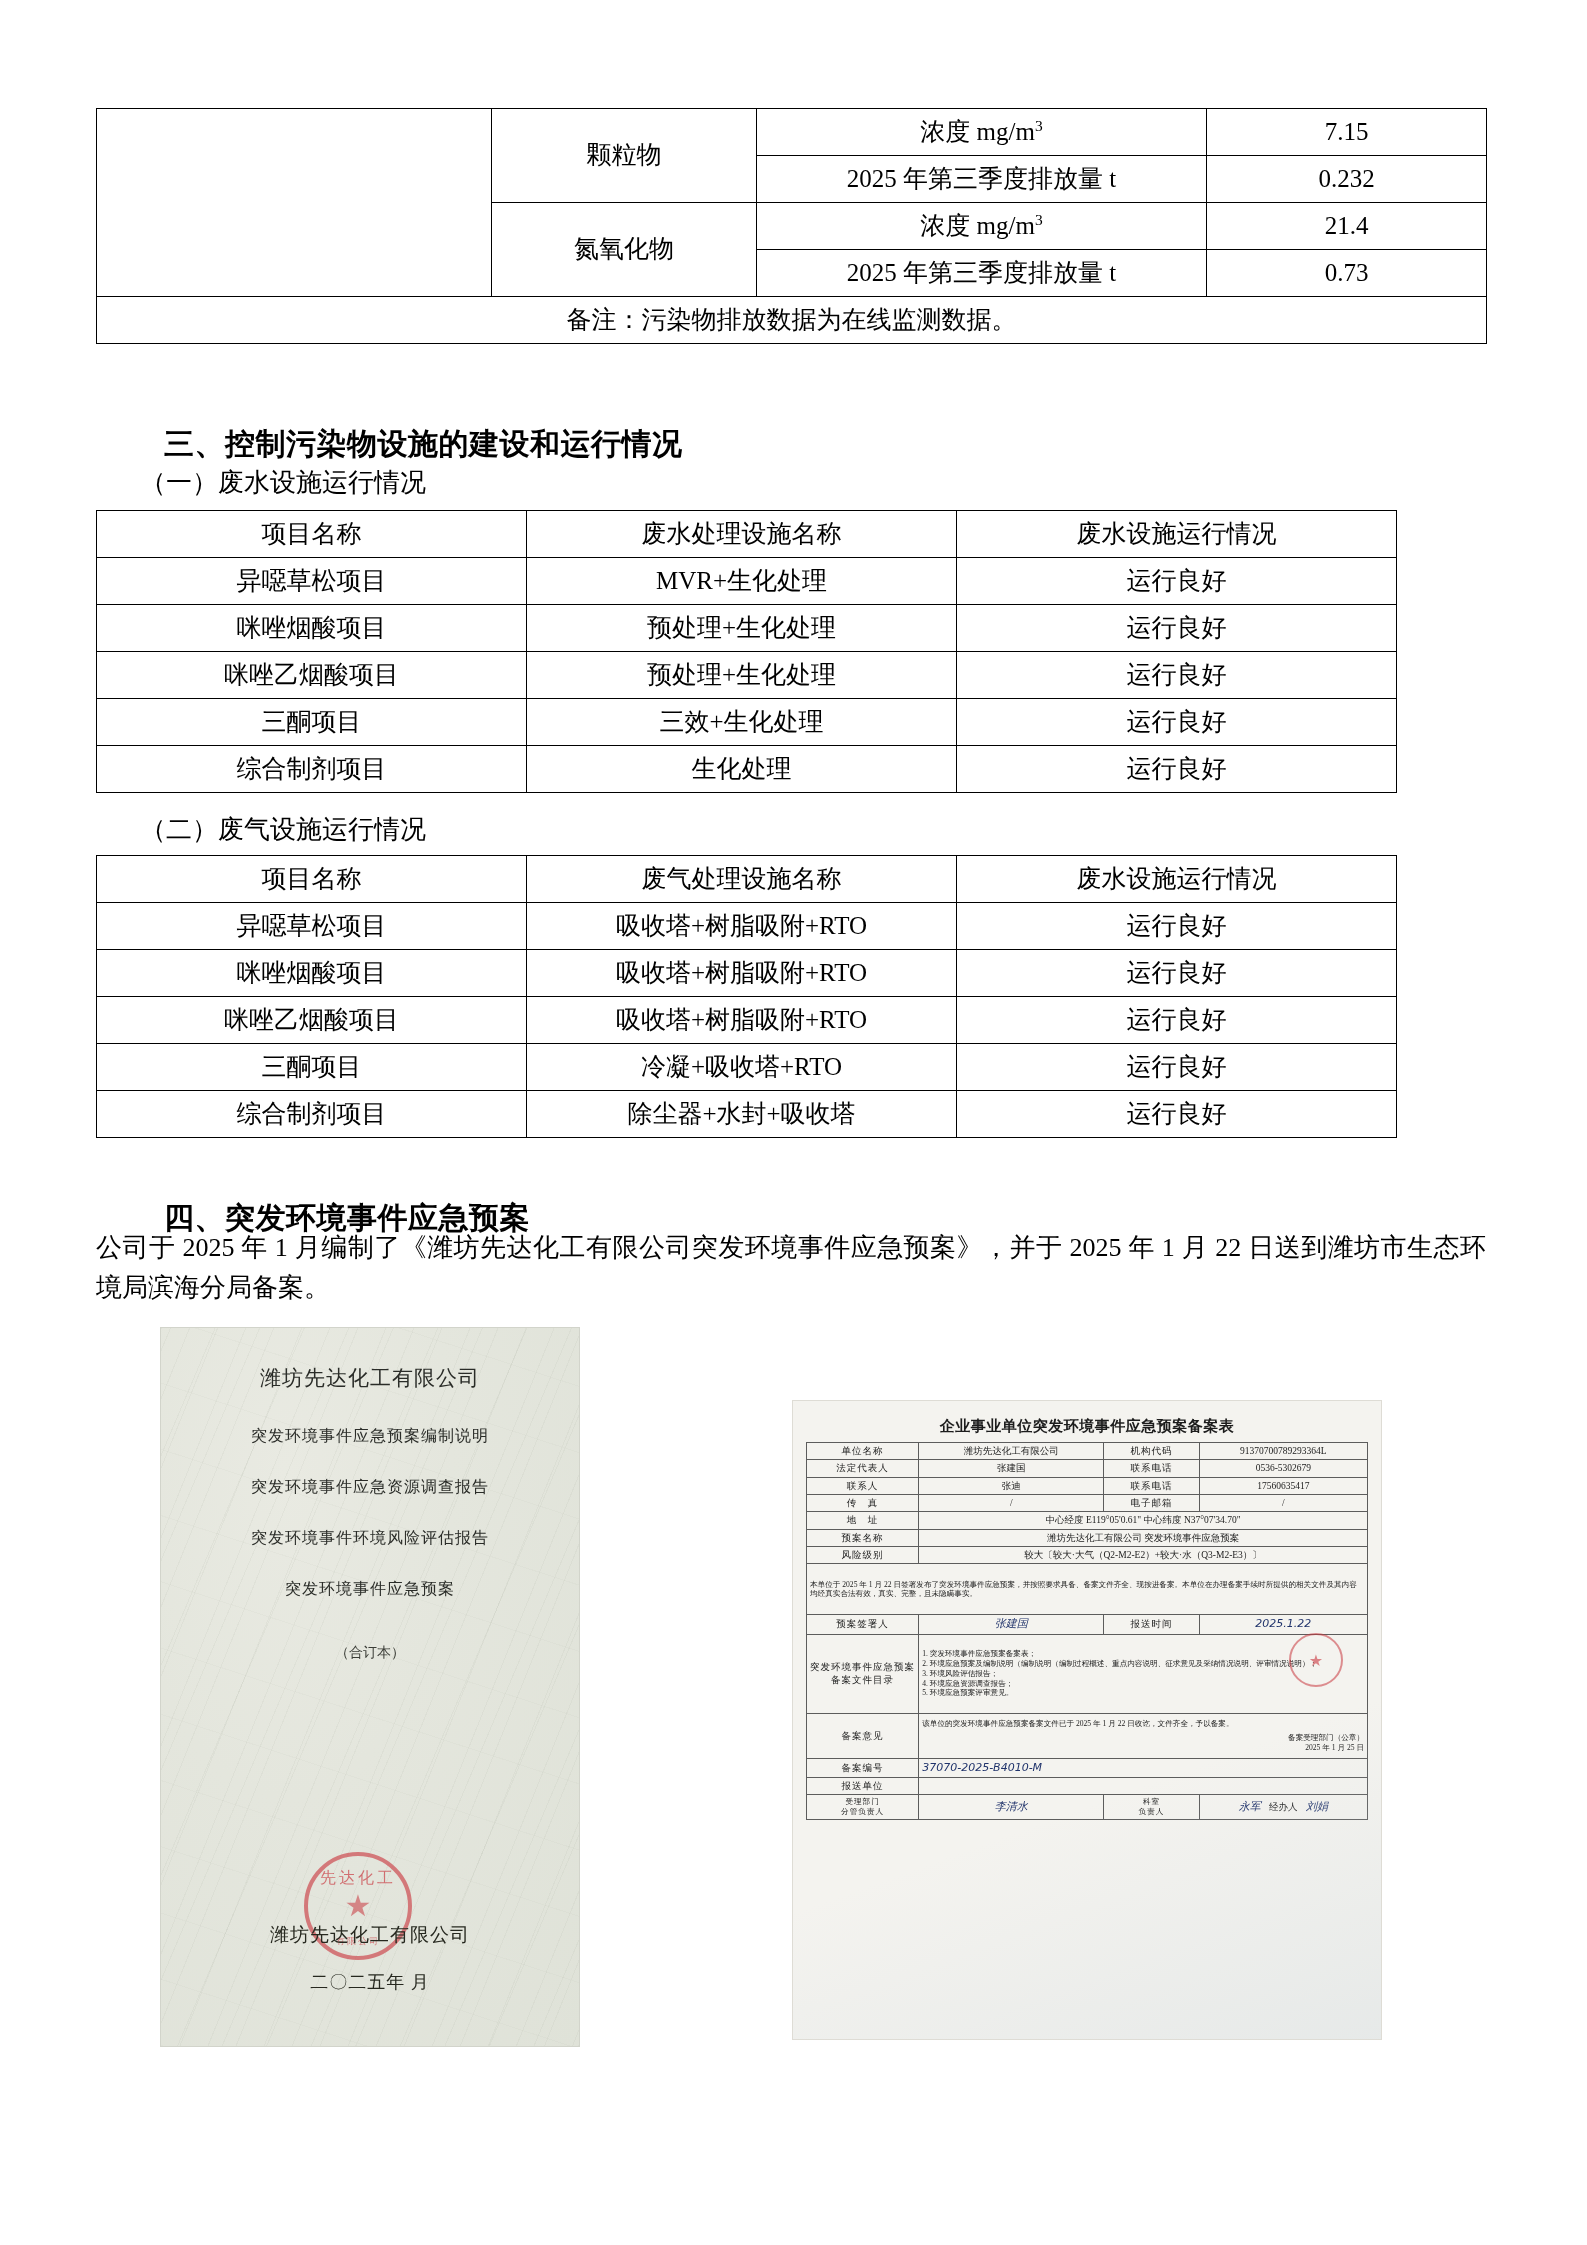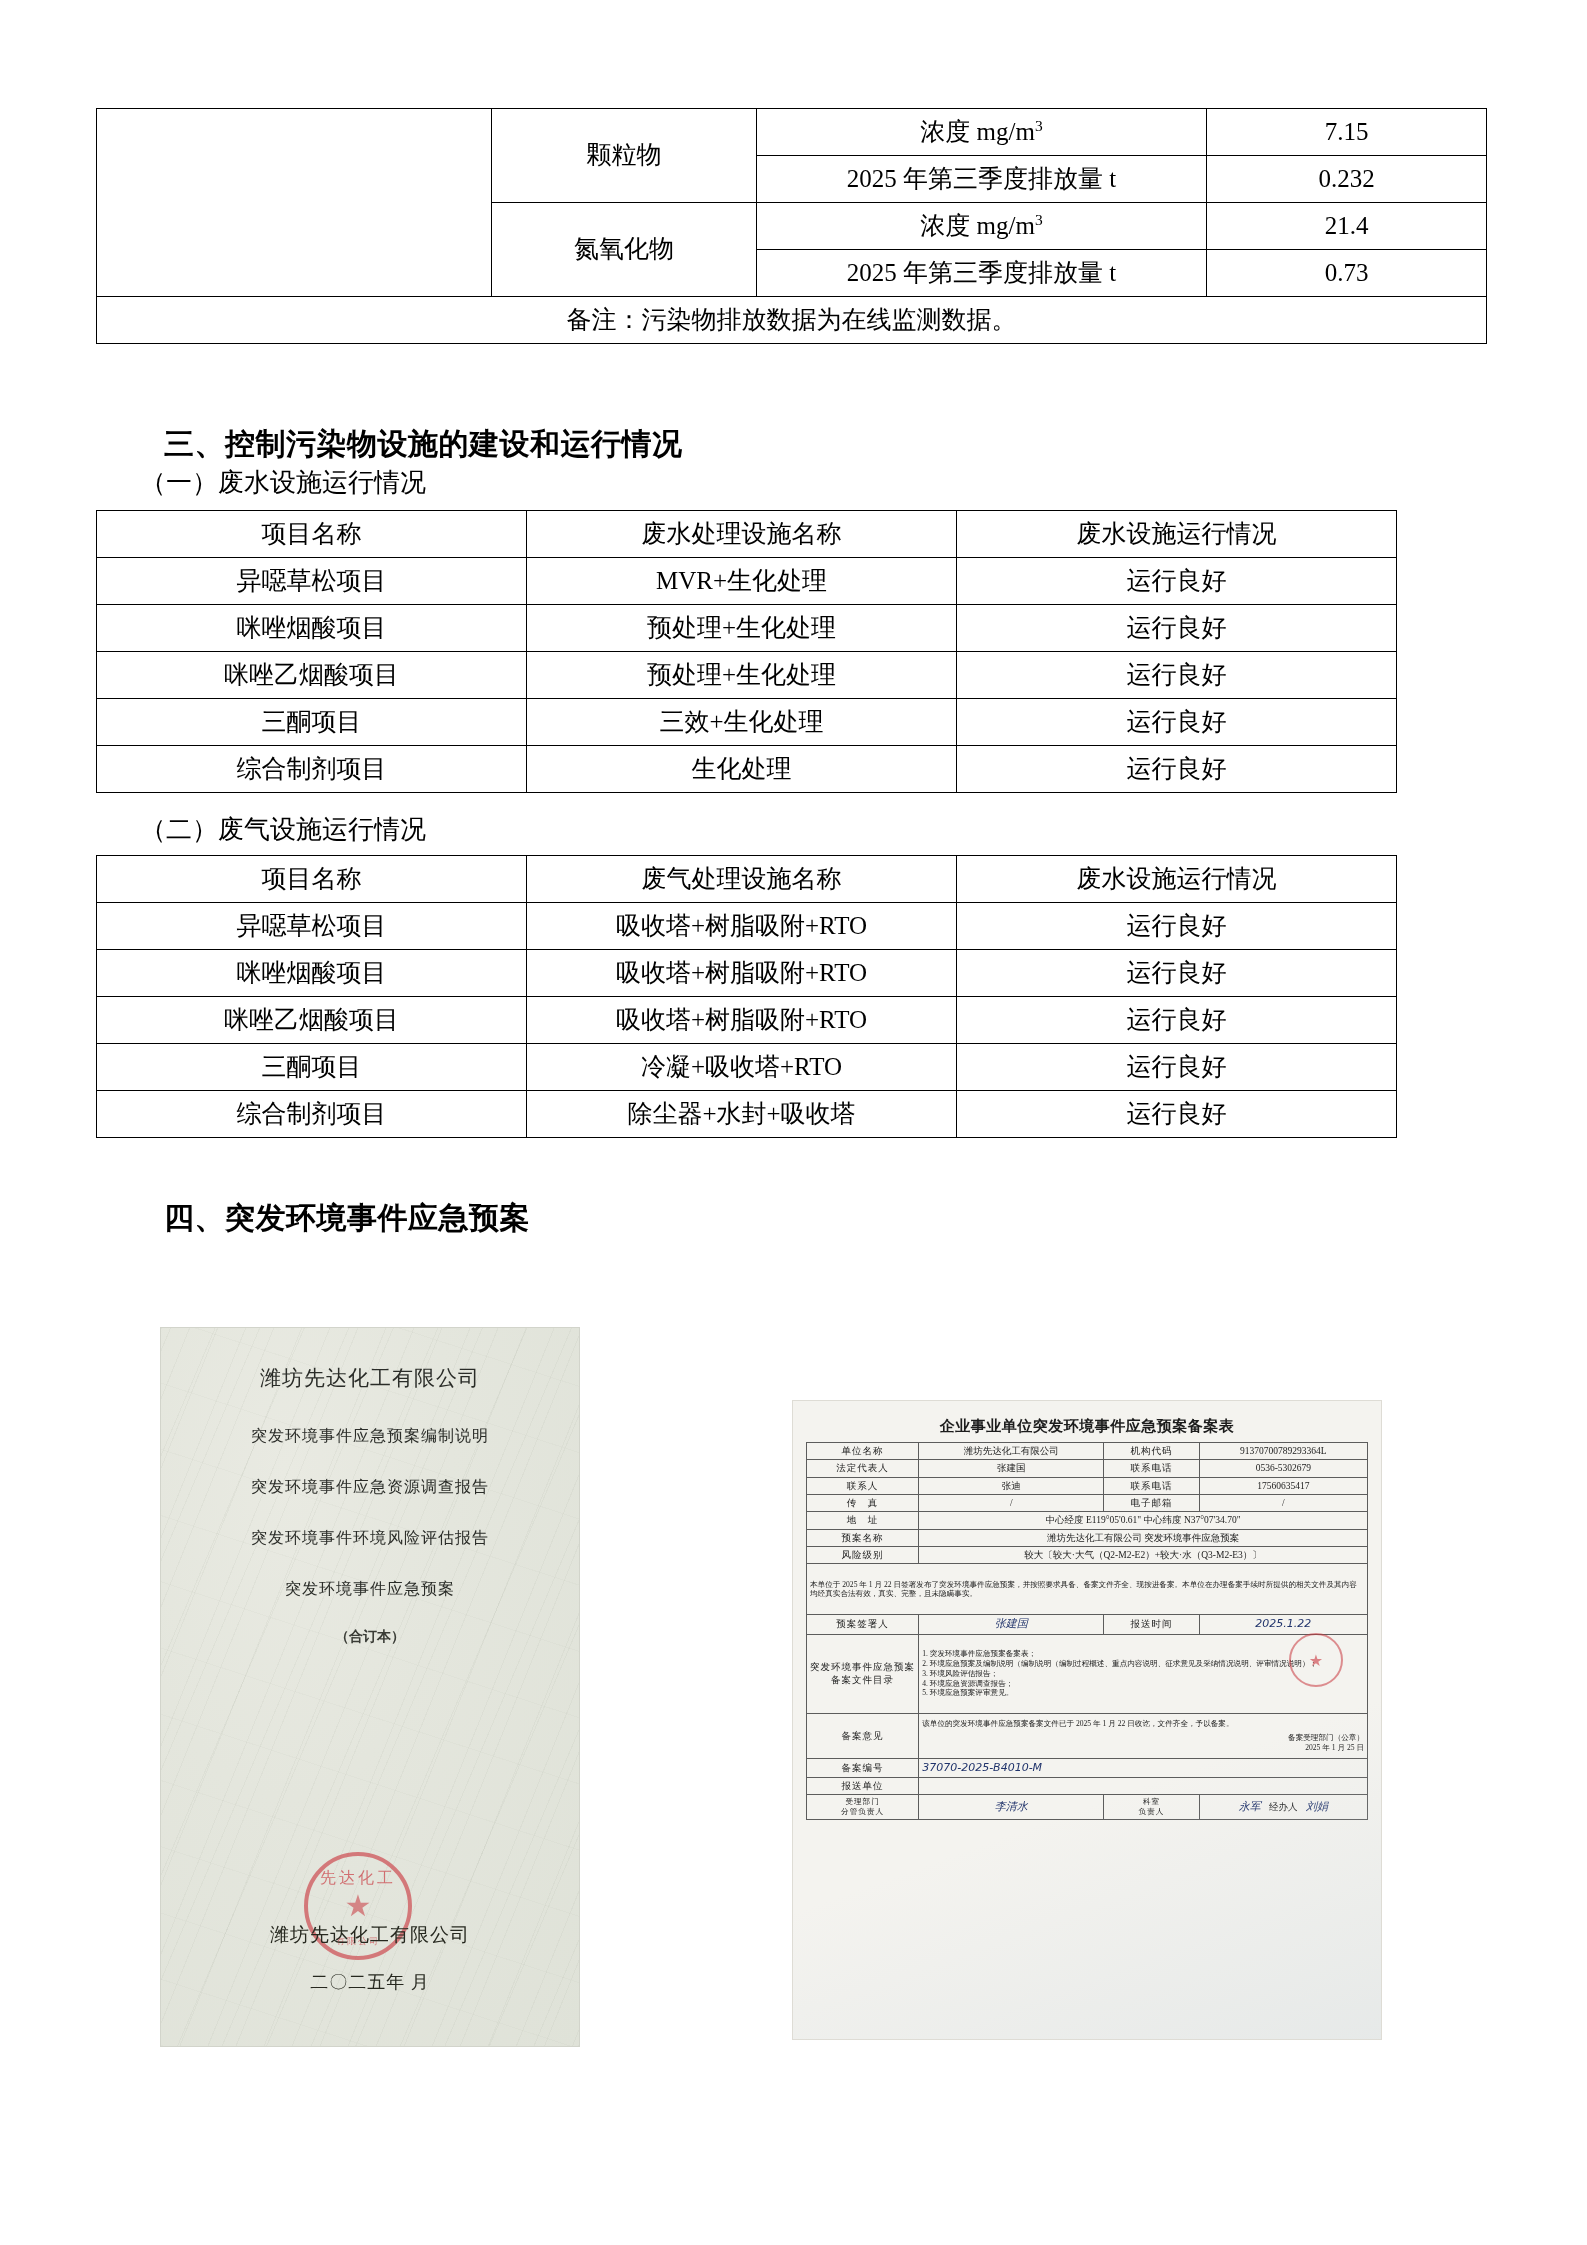--- a/index.html
+++ b/index.html
@@ -287,31 +287,32 @@
         <tr>
           <td>综合制剂项目</td>
           <td>除尘器+水封+吸收塔</td>
           <td>运行良好</td>
         </tr>
       </tbody>
     </table>
   </div>
 
   <h3 class="sec blk" style="left:152px; top:1186px;">四、突发环境事件应急预案</h3>
+  <p class="para blk" style="left:96px; top:1228px; width:1390px; text-indent:0;">公司于 2025 年 1 月编制了《潍坊先达化工有限公司突发环境事件应急预案》，并于 2025 年 1 月 22 日送到潍坊市生态环境局滨海分局备案。</p>
 
   <div class="photo photo-cover" style="left:160px; top:1327px; width:420px; height:720px;">
     <div class="cover-noise"></div>
     <div class="cover-lines">
       <div class="title1">潍坊先达化工有限公司</div>
       <div>突发环境事件应急预案编制说明</div>
       <div>突发环境事件应急资源调查报告</div>
       <div>突发环境事件环境风险评估报告</div>
       <div>突发环境事件应急预案</div>
     </div>
-    <div class="cover-sub" style="top:300px;font-weight:bold;">（合订本）</div>
+    <div class="cover-sub" style="top:316px;">（合订本）</div>
     <div class="seal">
       <div class="ring-text">先达化工</div>
       <div class="star">★</div>
       <div class="ring-text-b">有限公司</div>
     </div>
     <div class="cover-foot">
       <div>潍坊先达化工有限公司</div>
       <div>二〇二五年 月</div>
     </div>
   </div>

